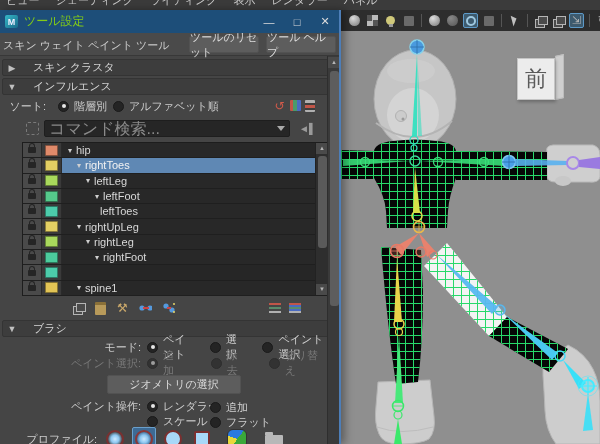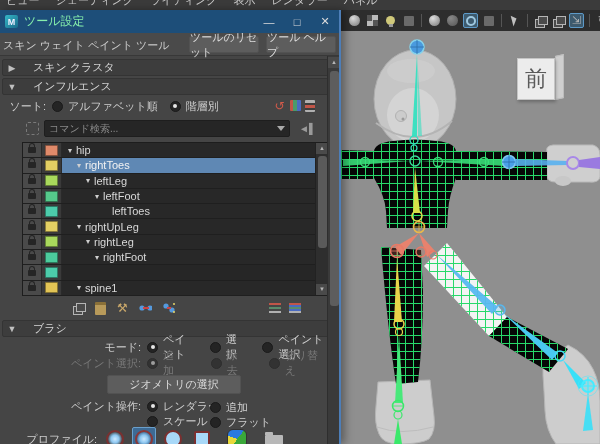--- a/index.html
+++ b/index.html
@@ -36,21 +36,21 @@
   .vc-front { position:absolute; left:0; top:2px; width:38px; height:42px; background:#ececec; border:1px solid #c5c5c5;
     display:flex; align-items:center; justify-content:center; font-size:22px; color:#5a5a5a; box-shadow:1px 2px 3px rgba(0,0,0,.25); }
   .vc-side { position:absolute; left:38px; top:0px; width:9px; height:44px; background:#cfcfcf; border:1px solid #bdbdbd; transform:skewY(-12deg); transform-origin:top left; }
 
   
   .toolwin { position:absolute; left:0; top:10px; width:341px; height:434px; background:#454545;
     border-right:2px solid #4d7eb8; box-shadow:4px 0 8px rgba(0,0,0,.35); overflow:hidden; z-index:3; }
   .titlebar { position:absolute; left:0; top:0; width:100%; height:23px; background:#1d4e79; display:flex; align-items:center; }
   .applogo { width:13px; height:13px; margin:0 6px 0 5px; border-radius:2px; background:linear-gradient(135deg,#35b8c8,#1a6a8a);
     color:#eef; font-size:9px; font-weight:bold; display:flex; align-items:center; justify-content:center; }
-  .wtitle { font-size:12px; color:#86efac; }
+  .wtitle { font-size:12px; color:#84cc16; }
   .wctrls { margin-left:auto; display:flex; }
   .wbtn { width:28px; height:23px; display:flex; align-items:center; justify-content:center; color:#dcdcdc; font-size:11px; }
   .winheader { position:absolute; left:0; top:23px; width:100%; height:23px; background:#4a4a4a; border-bottom:1px solid #383838; }
   .toolname { position:absolute; left:3px; top:5px; color:#cccccc; }
   .hbtn { position:absolute; top:3px; height:17px; background:#5d5d5d; border:1px solid #525252; border-radius:2px;
     color:#dddddd; font-size:11px; display:flex; align-items:center; justify-content:center; }
   .hbtn.reset { left:189px; width:70px; } .hbtn.help { left:266px; width:70px; }
 
   
   .sechdr { position:absolute; left:2px; width:327px; height:17px; background:#3d3d3d; border:1px solid #343434;
@@ -67,21 +67,21 @@
   .disabled-row .radio { opacity:.55; }
   .disabled-row, .disabled-row span { color:#787878; }
   .sorticons { margin-left:auto; display:flex; gap:4px; padding-right:14px; }
   .mini { width:13px; height:13px; display:flex; align-items:center; justify-content:center; }
 
   
   .searchrow { position:absolute; left:0; top:109px; width:329px; height:19px; display:flex; align-items:center; }
   .selbox { width:13px; height:13px; border:1px dashed #7a7a7a; margin:0 5px 0 26px; border-radius:2px; }
   .searchfield { position:relative; width:246px; height:17px; background:#262626; border:1px solid #1e1e1e; border-radius:2px; }
   .searchfield input { position:absolute; left:4px; top:0; width:220px; height:15px; background:transparent; border:none; outline:none;
-    color:#bdbdbd; font-family:inherit; font-size:10px; }
+    color:#bdbdbd; font-family:inherit; font-size:16px; }
   .searchfield input::placeholder { color:#8a8a8a; }
   .fdrop { position:absolute; right:4px; top:5px; width:0; height:0; border-left:4px solid transparent; border-right:4px solid transparent; border-top:5px solid #aaa; }
   .fopt { margin-left:9px; color:#9a9a9a; font-size:10px; }
 
   
   .tree { position:absolute; left:22px; top:132px; width:306px; height:154px; background:#262626; border:1px solid #1d1d1d; }
   .trow { position:relative; height:15.3px; display:flex; align-items:stretch; border-bottom:1px solid #1f1f1f; }
   .lockcell { width:19px; background:#4a4a4a; border-right:1px solid #2a2a2a; display:flex; align-items:center; justify-content:center; }
   .lock { width:8px; height:6px; background:#252525; border-radius:1px; position:relative; }
   .lock::before { content:''; position:absolute; top:-4px; left:1px; width:4px; height:4px; border:1.5px solid #252525; border-bottom:none; border-radius:3px 3px 0 0; }
@@ -300,27 +300,27 @@
     <span class="stitle">スキン クラスタ</span>
   </div>
 
   <div class="sechdr" style="top:68px">
     <span class="tri">▼</span>
     <span class="stitle">インフルエンス</span>
   </div>
 
   <div class="sortrow">
     <span class="slabel">ソート:</span>
+    <span class="ropt" style="margin-left:12px">
+      <span class="radio sel"></span>
+        <span>階層別</span>
+    </span>
     <span class="ropt" style="margin-left:6px">
       <span class="radio"></span>
         <span>アルファベット順</span>
-    </span>
-    <span class="ropt" style="margin-left:12px">
-      <span class="radio sel"></span>
-        <span>階層別</span>
     </span>
     <span class="sorticons">
       <span class="mini" style="color:#d45a4a;font-size:12px">↺</span>
       <span class="mini" style="background:linear-gradient(90deg,#c05548 0 30%,#4a9a6a 30% 65%,#4a6ac0 65%);border-radius:1px;width:11px;height:11px"></span>
       <span class="mini" style="background:linear-gradient(180deg,#b0b0b0 0 3px,#3d3d3d 3px 5px,#c05548 5px 8px,#3d3d3d 8px 10px,#b0b0b0 10px);width:10px;height:12px;border-radius:1px"></span>
     </span>
   </div>
 
   <div class="searchrow">
     <span class="selbox"></span>
@@ -380,21 +380,21 @@
           <span>leftFoot</span>
         </span>
     </div>
     <div class="trow">
       <span class="lockcell">
           <span class="lock"></span>
         </span>
       <span class="swcell">
           <span class="swatch" style="background-color: rgb(76, 204, 171);"></span>
         </span>
-      <span class="tname" style="padding-left:38px">
+      <span class="tname" style="padding-left:26px">
           <span class="arr hid">▾</span>
           <span>leftToes</span>
         </span>
     </div>
     <div class="trow">
       <span class="lockcell">
           <span class="lock"></span>
         </span>
       <span class="swcell">
           <span class="swatch" style="background-color: rgb(227, 207, 99);"></span>

